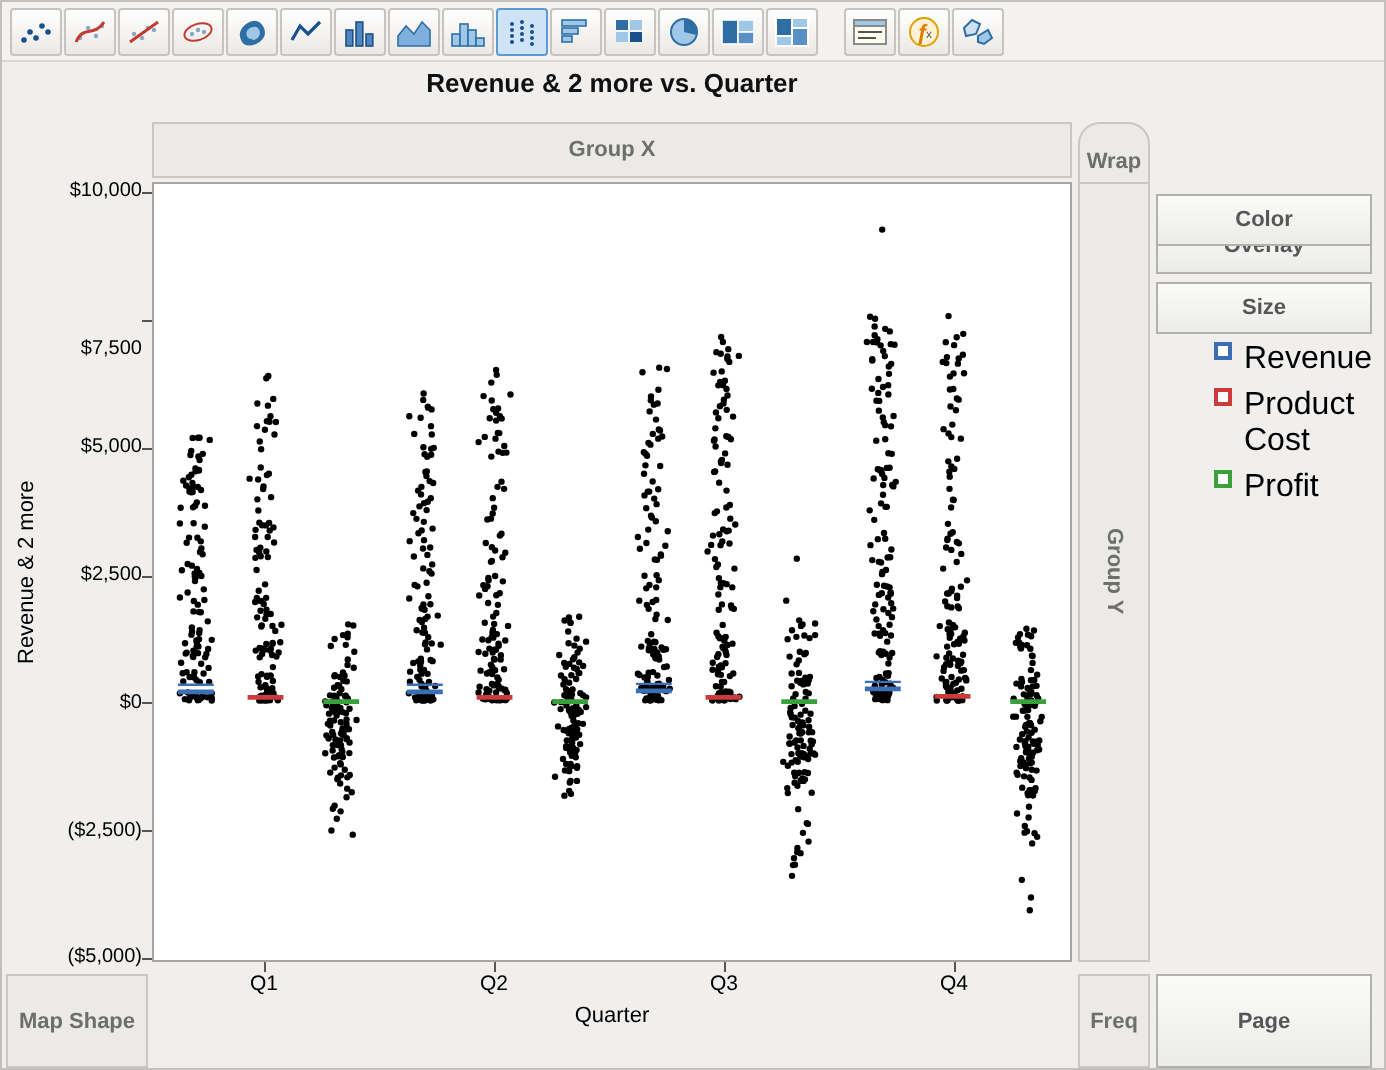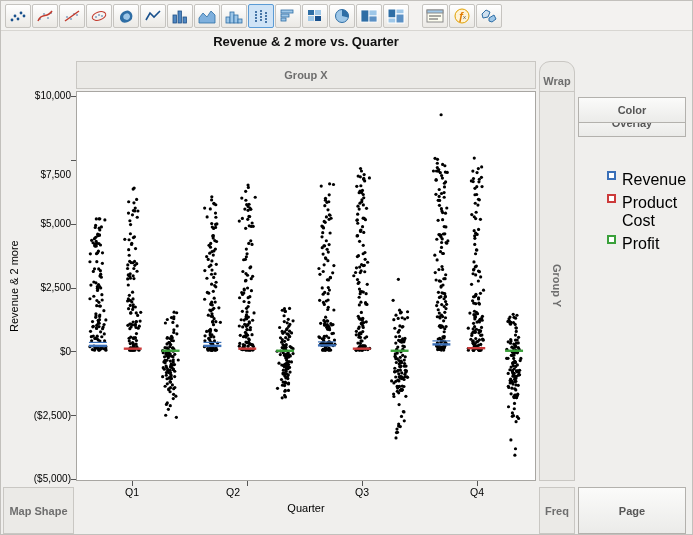--- a/index.html
+++ b/index.html
@@ -196,20 +196,23 @@
       <span>Group X</span>
     </div>
   <div class="zone" style="left:538px;top:60px;width:36px;height:40px;border-radius:11px;">
       <span>Wrap</span>
     </div>
   <div class="btn-zone" style="left:577px;top:60px;width:108px;height:28px;margin-top:48px;">
       <span>Overlay</span>
     </div>
   <div class="btn-zone" style="left:577px;top:96px;width:108px;height:26px;">
       <span>Color</span>
+    </div>
+  <div class="btn-zone" style="left:577px;top:140px;width:108px;height:26px;">
+      <span>Size</span>
     </div>
   <div class="zone vertical" style="left:538px;top:90px;width:36px;height:390px;">
       <span>Group Y</span>
     </div>
   <div class="zone" style="left:2px;top:486px;width:71px;height:47px;">
       <span>Map Shape</span>
     </div>
   <div class="zone" style="left:538px;top:486px;width:36px;height:47px;">
       <span>Freq</span>
     </div>
@@ -1736,18 +1739,18 @@
         <line x1="392" x2="410" y1="257.5" y2="257.5" stroke="#cc3a3a" stroke-width="2.4"></line>
         <line x1="430" x2="448" y1="260.1" y2="260.1" stroke="#3aa03a" stroke-width="2.4"></line>
       </svg>
   </div>
 
   <div class="xtick-mark" style="left:131px;"></div>
   <div class="xtick-mark" style="left:246px;"></div>
   <div class="xtick-mark" style="left:361px;"></div>
   <div class="xtick-mark" style="left:476px;"></div>
   <div class="xtick-label" style="left:111px;">Q1</div>
-  <div class="xtick-label" style="left:212px;">Q2</div>
+  <div class="xtick-label" style="left:226px;">Q2</div>
   <div class="xtick-label" style="left:341px;">Q3</div>
   <div class="xtick-label" style="left:456px;">Q4</div>
   <div class="x-title">Quarter</div>
 
 </div>
 
 </body></html>

